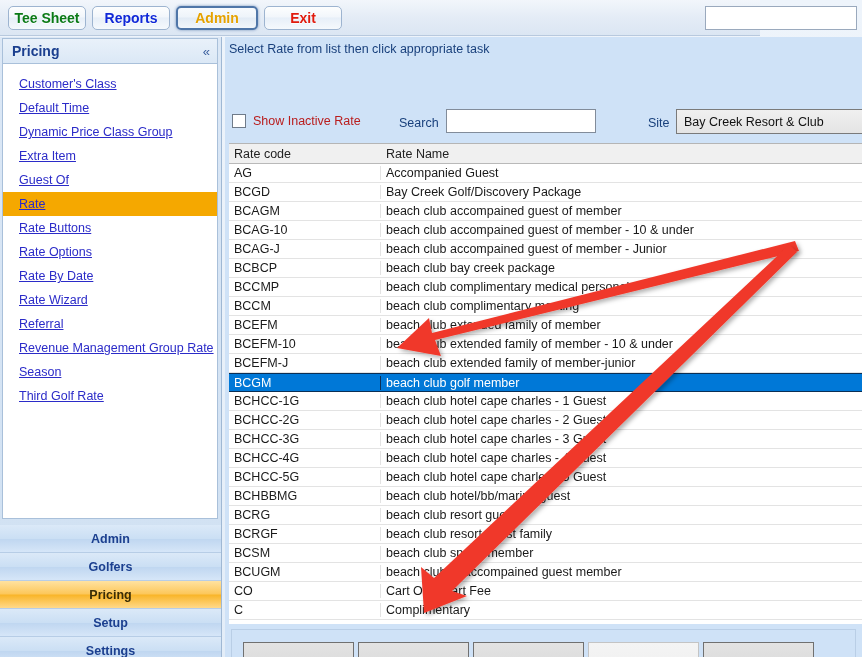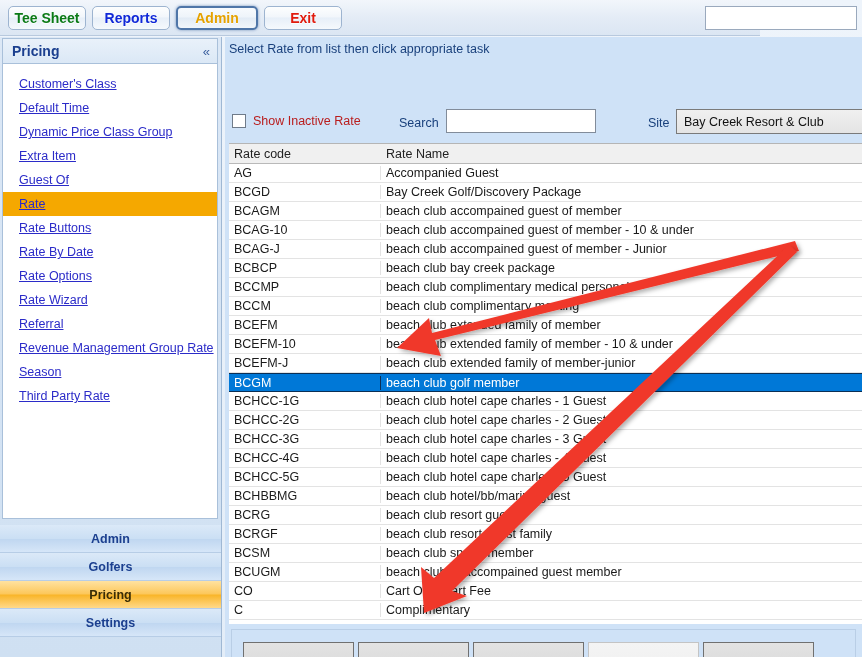--- a/index.html
+++ b/index.html
@@ -259,33 +259,34 @@
     </div>
 
     <div id="side-list">
       <a class="side-link">Customer's Class</a>
       <a class="side-link">Default Time</a>
       <a class="side-link">Dynamic Price Class Group</a>
       <a class="side-link">Extra Item</a>
       <a class="side-link">Guest Of</a>
       <a class="side-link active">Rate</a>
       <a class="side-link">Rate Buttons</a>
+      <a class="side-link">Rate Options</a>
       <a class="side-link">Rate By Date</a>
-      <a class="side-link">Rate Options</a>
       <a class="side-link">Rate Wizard</a>
       <a class="side-link">Referral</a>
       <a class="side-link">Revenue Management Group Rate</a>
       <a class="side-link">Season</a>
-      <a class="side-link">Third Party Rate</a>
+      <a class="side-link">Third Golf Rate</a>
     </div>
 
     <div id="side-bottom">
       <div class="navcat">Admin</div>
       <div class="navcat">Golfers</div>
       <div class="navcat active">Pricing</div>
+      <div class="navcat">Setup</div>
       <div class="navcat">Settings</div>
 
     </div>
   </div>
 
   <div id="main">
 
     <div id="hint">Select Rate from list then click appropriate task</div>
 
     <div id="chk-wrap">

